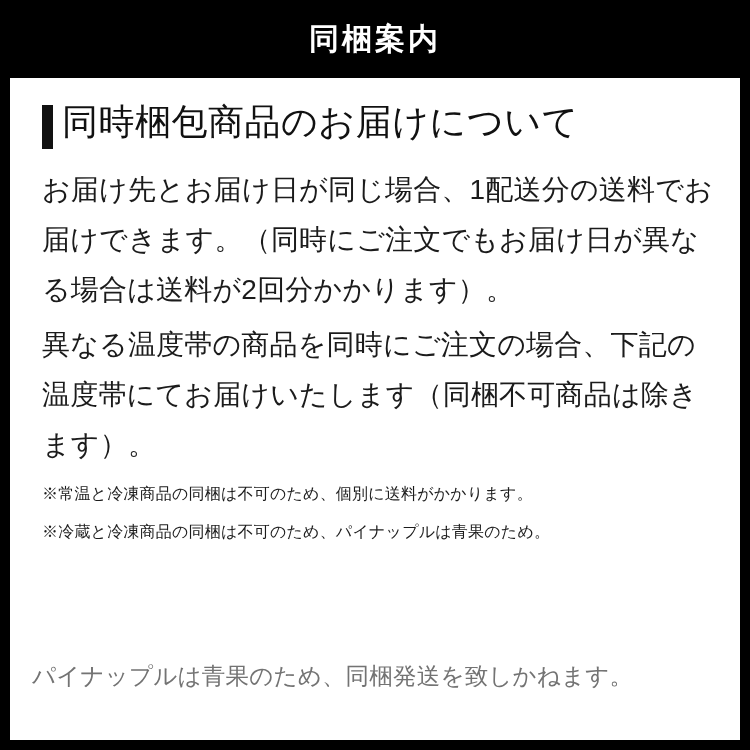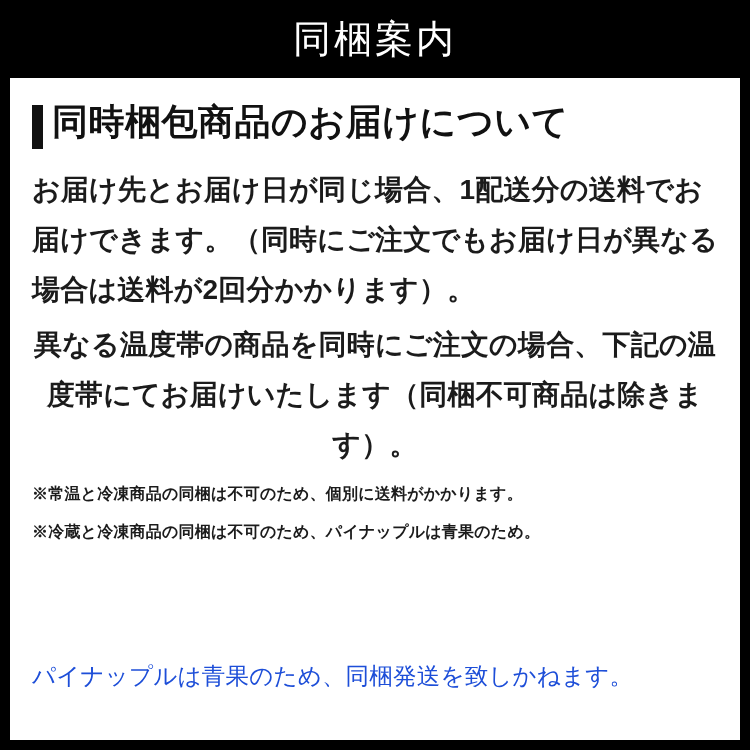--- a/index.html
+++ b/index.html
@@ -27,28 +27,27 @@
     height: 78px;
     background: #000000;
     color: #ffffff;
     display: flex;
     align-items: center;
     justify-content: center;
     box-sizing: border-box;
     margin: -0px -10px 0 -10px;
   }
   .banner-title {
-    font-size: 38px;
+    font-size: 30px;
     letter-spacing: 3px;
-    font-weight: normal;
+    font-weight: bold;
     line-height: 1;
   }
   .content {
-    padding: 24px 22px 0 22px;
-    font-weight: bold;
+    padding: 24px 22px 0 32px;
   }
   .heading-row {
     display: flex;
     align-items: flex-start;
     margin-bottom: 14px;
   }
   .heading-bar {
     width: 11px;
     height: 44px;
     background: #111111;
@@ -67,21 +66,20 @@
   }
   .para {
     font-size: 28px;
     line-height: 1.78;
     color: #1b1b1b;
     letter-spacing: 0.2px;
     margin: 0 0 6px 0;
     text-align: left;
   }
   .para.gap {
-    text-align: center;
   }
   .note {
     font-size: 16px;
     line-height: 1.78;
     color: #1b1b1b;
     letter-spacing: 0.2px;
     margin: 10px 0 0 0;
   }
   .alert {
     font-size: 23.5px;
@@ -112,15 +110,15 @@
 
     <div class="body-block">
       <p class="para">お届け先とお届け日が同じ場合、1配送分の送料でお届けできます。（同時にご注文でもお届け日が異なる場合は送料が2回分かかります）。</p>
       <p class="para gap">異なる温度帯の商品を同時にご注文の場合、下記の温度帯にてお届けいたします（同梱不可商品は除きます）。</p>
       <p class="note">※常温と冷凍商品の同梱は不可のため、個別に送料がかかります。</p>
       <p class="note">※冷蔵と冷凍商品の同梱は不可のため、パイナップルは青果のため。</p>
     </div>
 
   </div>
 
-  <p class="alert" style="color: #1d4ed8;">パイナップルは青果のため、同梱発送を致しかねます。</p>
+  <p class="alert" style="color: #737373;">パイナップルは青果のため、同梱発送を致しかねます。</p>
 
 </div>
 
 </body></html>

